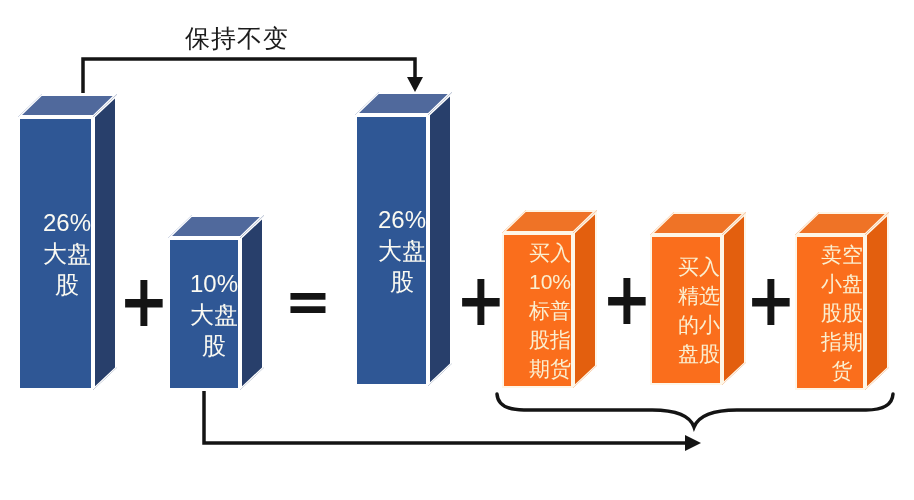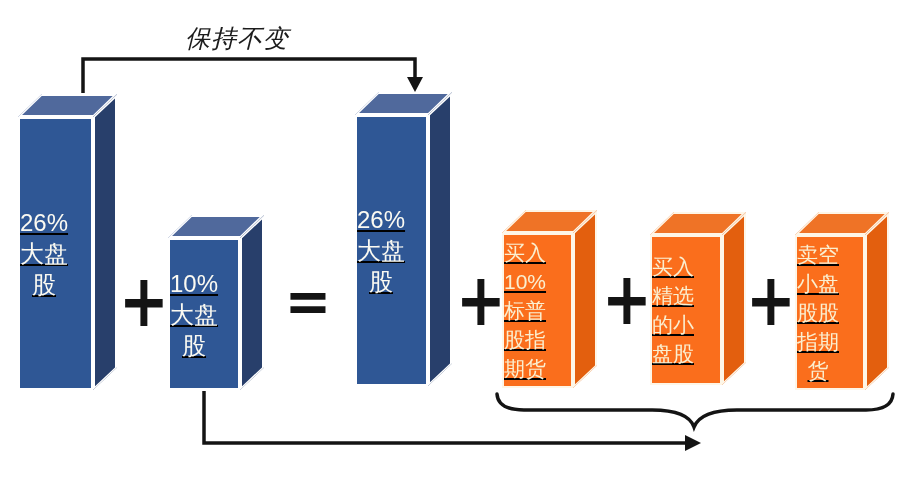--- a/index.html
+++ b/index.html
@@ -5,29 +5,29 @@
   html,body{margin:0;padding:0;background:#fff;}
   .canvas{
     position:relative;width:914px;height:500px;background:#fff;overflow:hidden;
     font-family:"Liberation Sans","DejaVu Sans",sans-serif;
   }
   .overlay{position:absolute;left:0;top:0;width:914px;height:500px;}
   .note{
     position:absolute;color:#1c1c1c;text-align:center;
     font-family:"Liberation Sans","DejaVu Sans",sans-serif;
   }
-  .top-note{left:137px;top:22px;width:200px;font-size:25px;letter-spacing:1px;font-style:italic;}
+  .top-note{left:137px;top:22px;width:200px;font-size:25px;letter-spacing:1px;}
   .bottom-note{left:338px;top:451px;width:300px;font-size:24px;letter-spacing:2px;}
 
   
   .bar{position:absolute;}
   .face{position:absolute;box-sizing:border-box;border:2px solid #fff;}
   .face.front{
     left:0;top:var(--dy);width:var(--w);height:var(--h);background:var(--cf);
-    display:flex;align-items:center;justify-content:flex-start;text-decoration:underline;
+    display:flex;align-items:center;justify-content:flex-end;
   }
   .face.topf{
     left:0;top:0;width:var(--w);height:var(--dy);background:var(--ct);
     transform:skewX(-46deg);transform-origin:0 100%;
   }
   .face.sidef{
     left:var(--w);top:var(--dy);width:var(--dx);height:var(--h);background:var(--cs);
     transform:skewY(-43deg);transform-origin:0 0;
   }
   .bar.blue{--cf:#2F5795;--ct:#50699C;--cs:#283F6B;}

